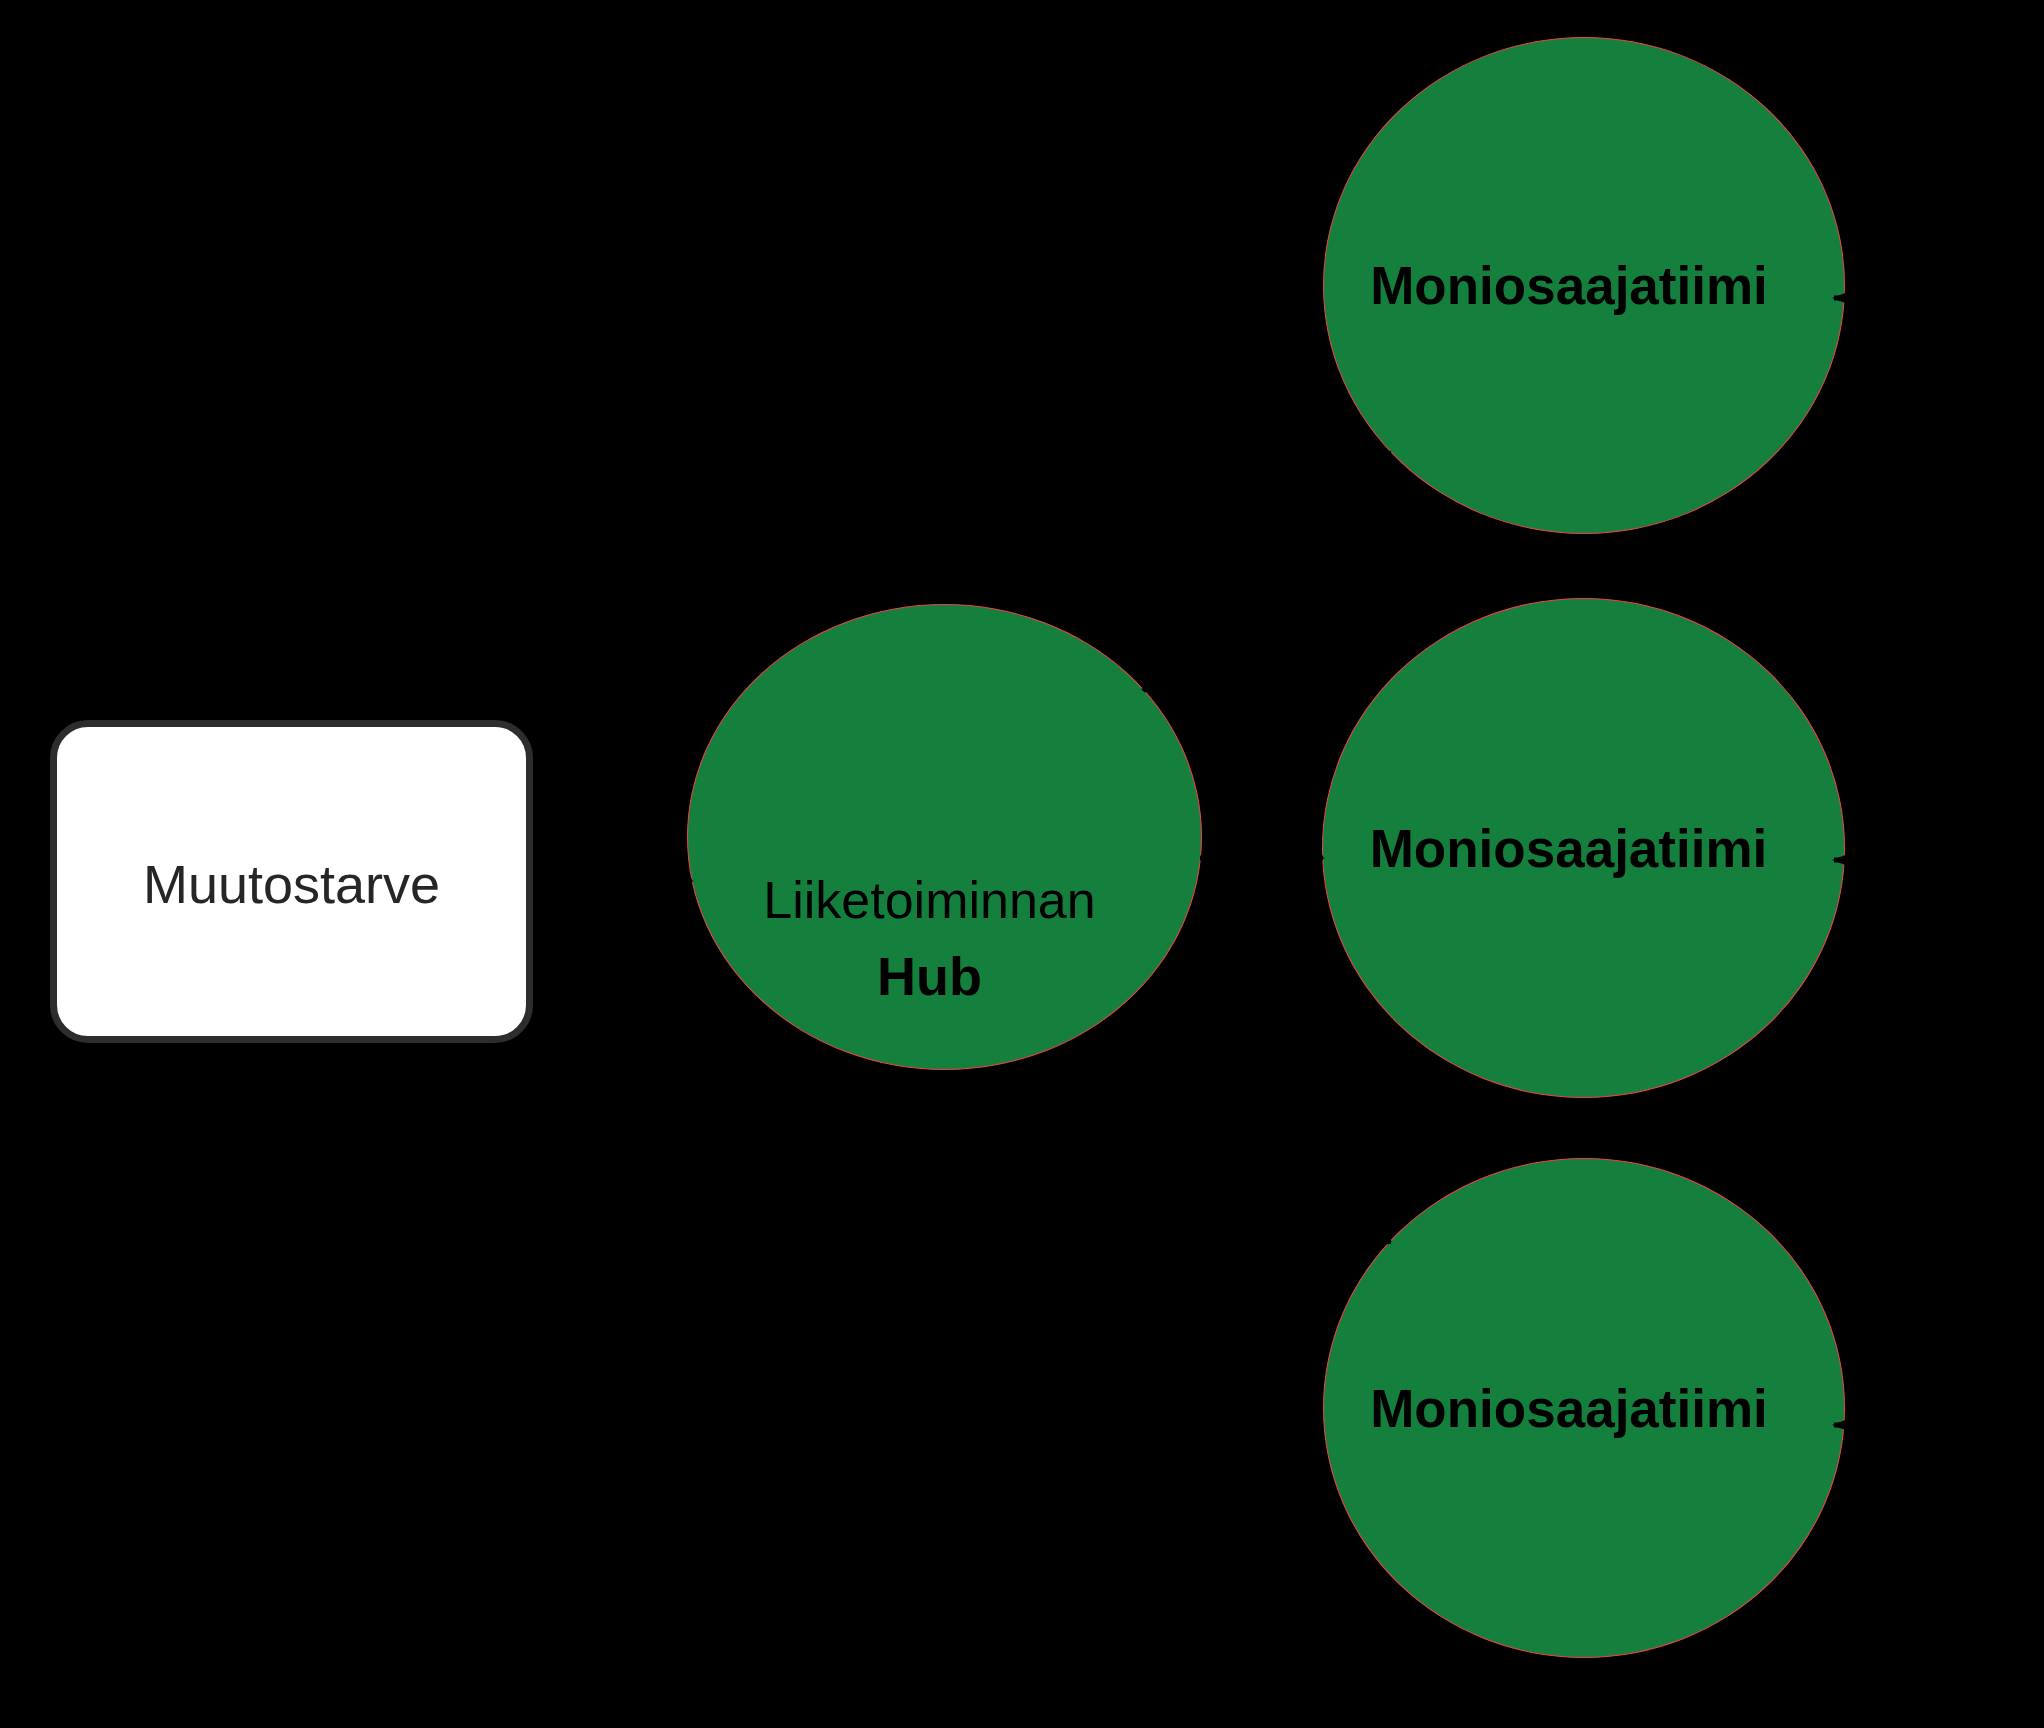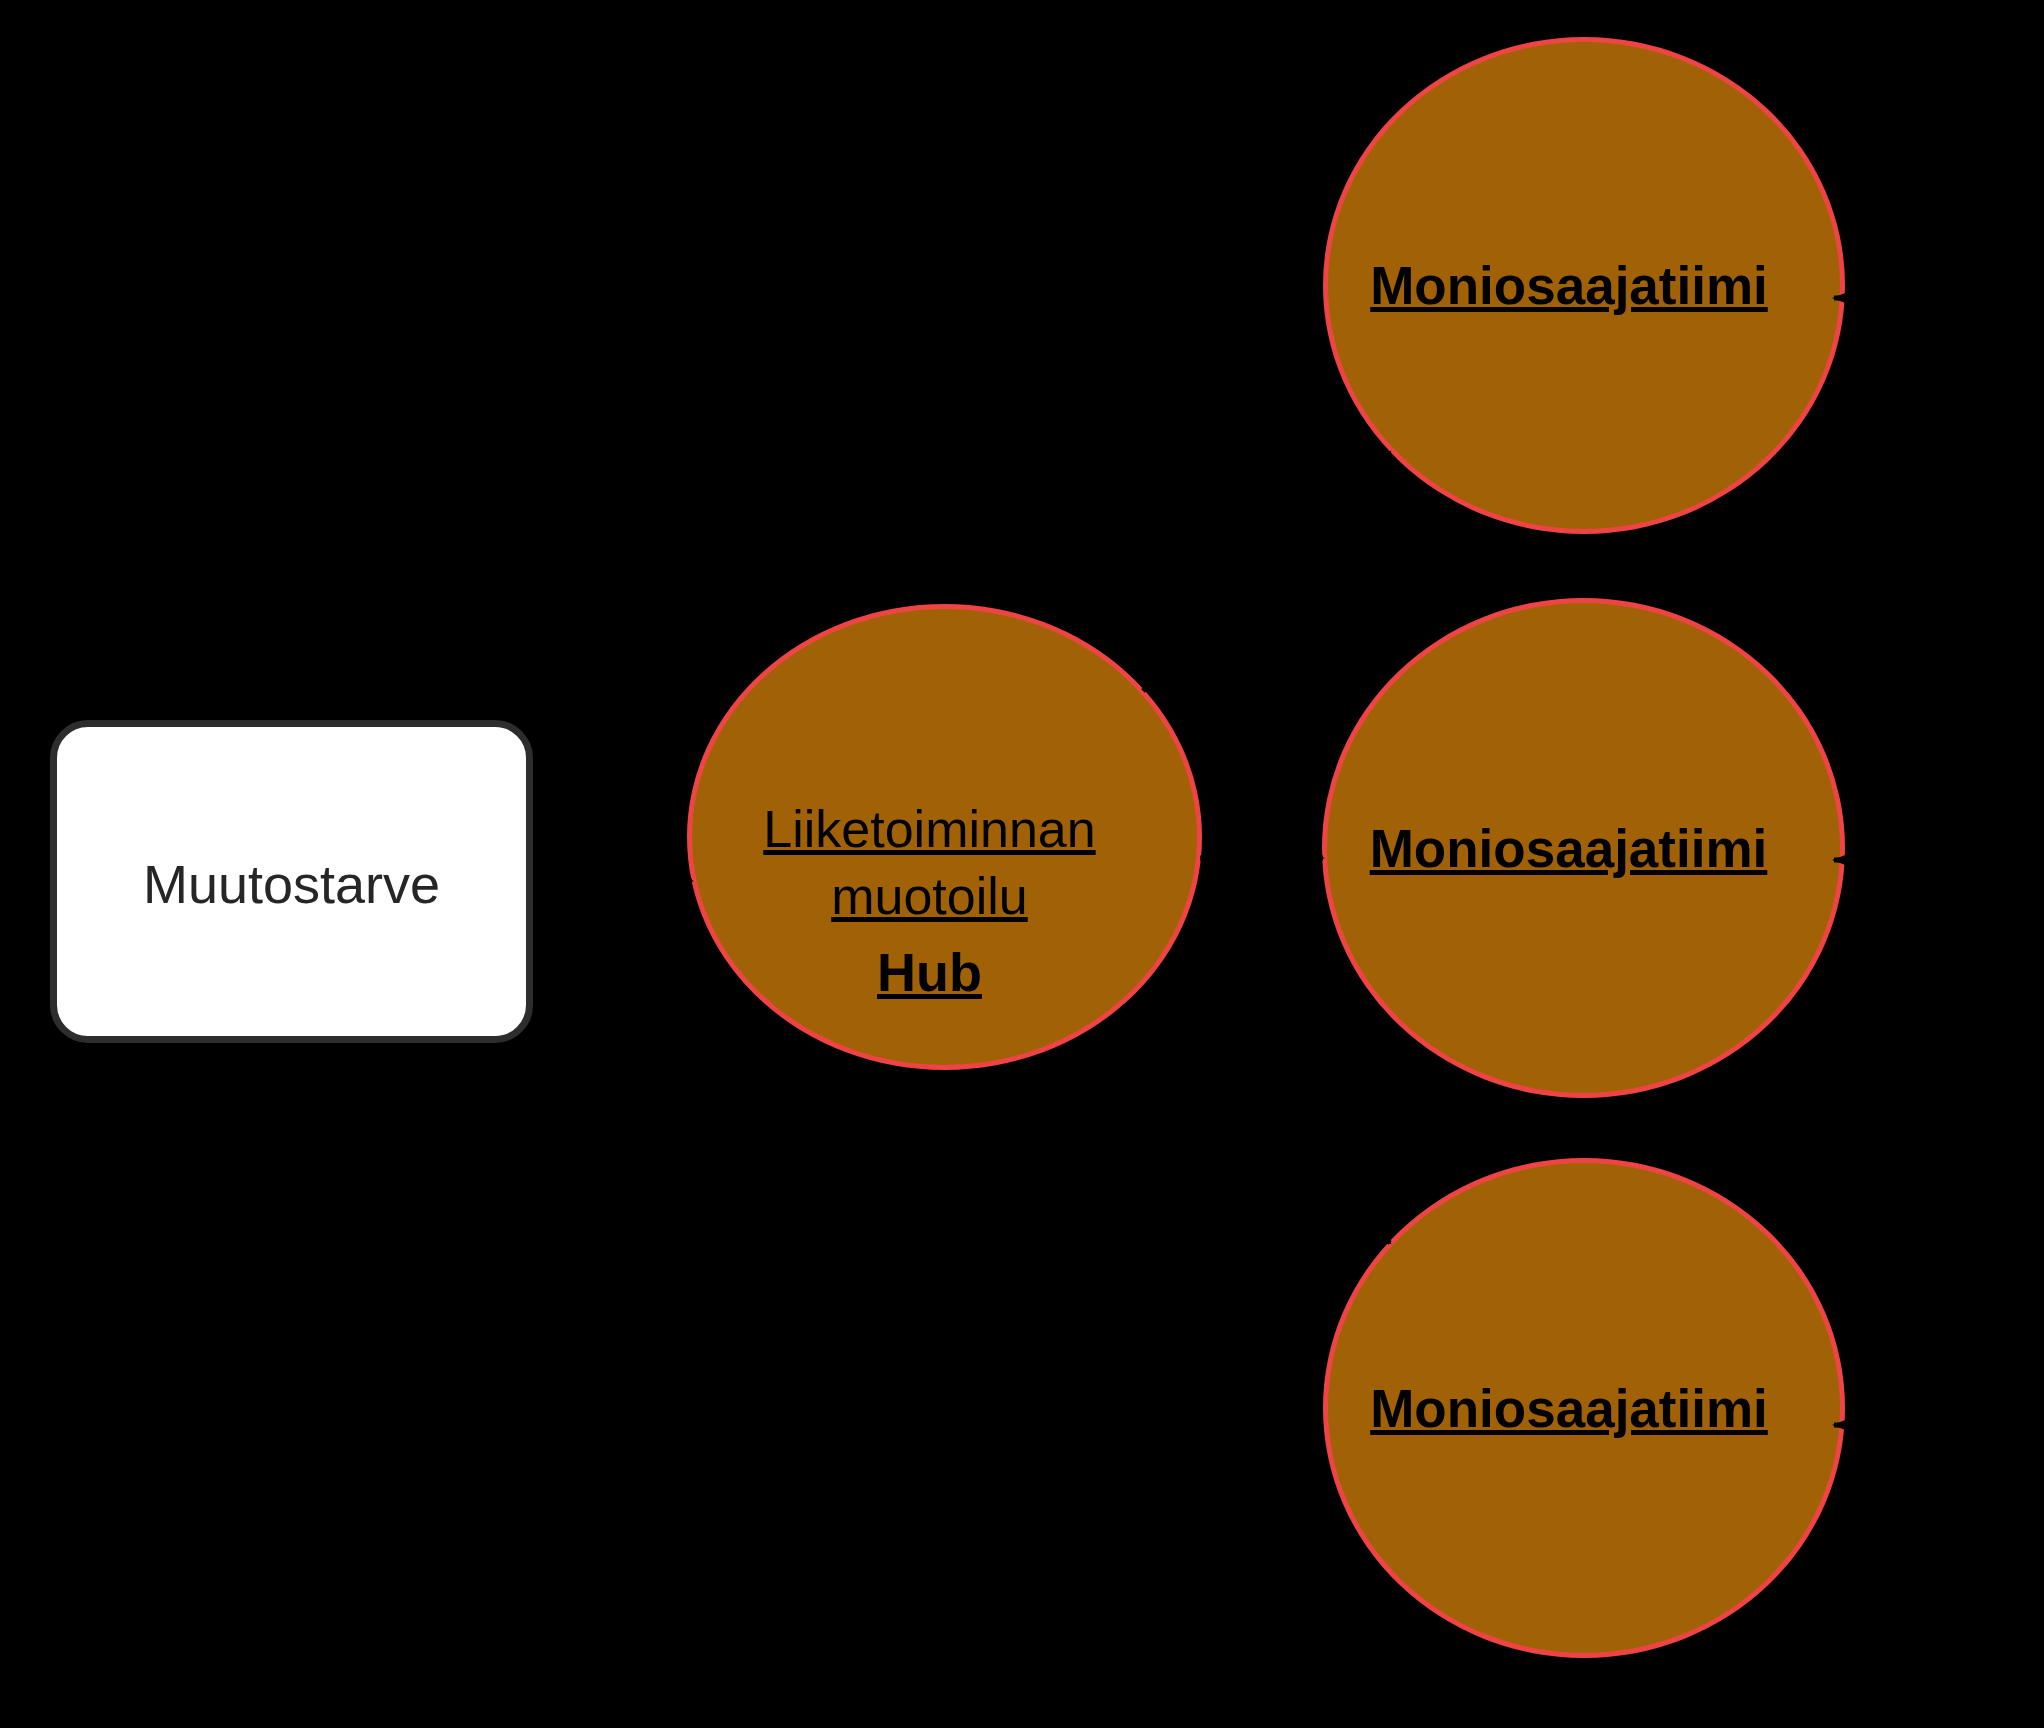--- a/index.html
+++ b/index.html
@@ -19,24 +19,23 @@
     left: 50px; top: 720px; width: 483px; height: 323px;
     background: #ffffff;
     border: 7px solid #2d2d2d;
     border-radius: 38px;
   }
   .demand-box .label-stack { transform: translateY(3px); }
   .demand-title { font-size: 54px; color: #262626; line-height: 1.2; }
   .demand-subtitle { font-size: 43px; font-style: italic; color: #262626; line-height: 1.2; margin-top: 14px; }
 
   .ellipse {
-    background: #a16207;
-    border: 5px solid #ef4444;
+    background: #15803d;
+    border: 1px solid #ef4444;
     border-radius: 50%;
-    text-decoration: underline;
   }
   .hub-ellipse   { left: 687px;  top: 604px;  width: 515px; height: 466px; align-items: flex-end; }
   .team-ellipse-1{ left: 1323px; top: 37px;   width: 522px; height: 497px; }
   .team-ellipse-2{ left: 1322px; top: 598px;  width: 523px; height: 500px; }
   .team-ellipse-3{ left: 1323px; top: 1158px; width: 522px; height: 500px; }
 
   .hub-label-stack { text-align: center; transform: translate(-15px, -58px); color: #000; }
   .hub-line { font-size: 52px; line-height: 1.3; font-weight: 400; }
   .hub-name { font-size: 54px; line-height: 1.3; font-weight: 700; margin-top: 6px; }
 
@@ -58,21 +57,20 @@
 
   <div class="node demand-box">
     <div class="label-stack">
       <div class="demand-title">Muutostarve</div>
     </div>
   </div>
 
   <div class="node ellipse hub-ellipse">
     <div class="hub-label-stack">
       <div class="hub-line">Liiketoiminnan</div>
-      <div class="hub-line">muotoilu</div>
       <div class="hub-name">Hub</div>
     </div>
   </div>
 
   <div class="node ellipse team-ellipse-1">
     <div class="team-label">Moniosaajatiimi</div>
   </div>
 
   <div class="node ellipse team-ellipse-2">
     <div class="team-label">Moniosaajatiimi</div>

